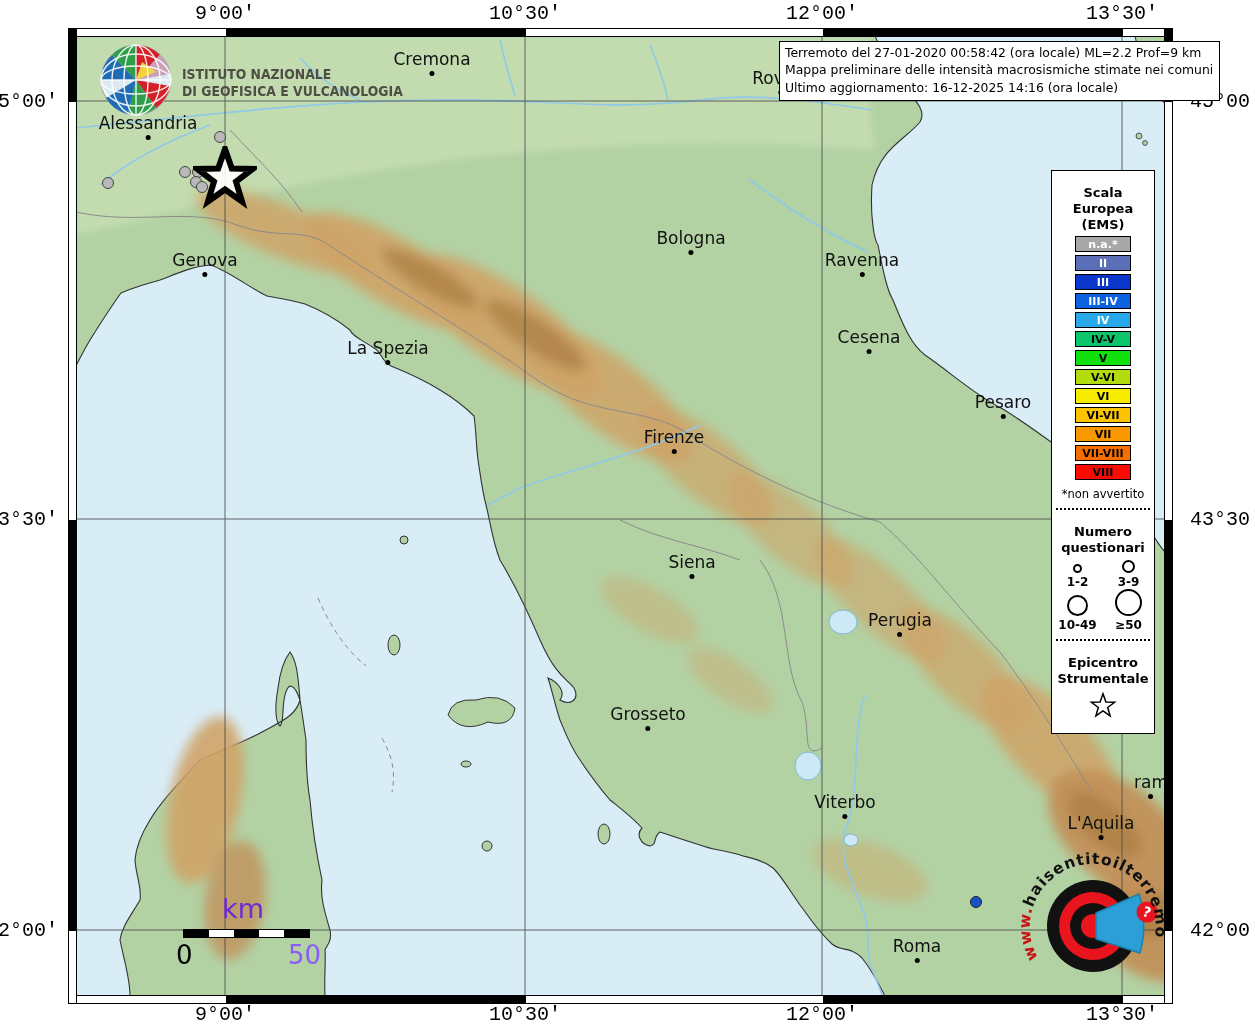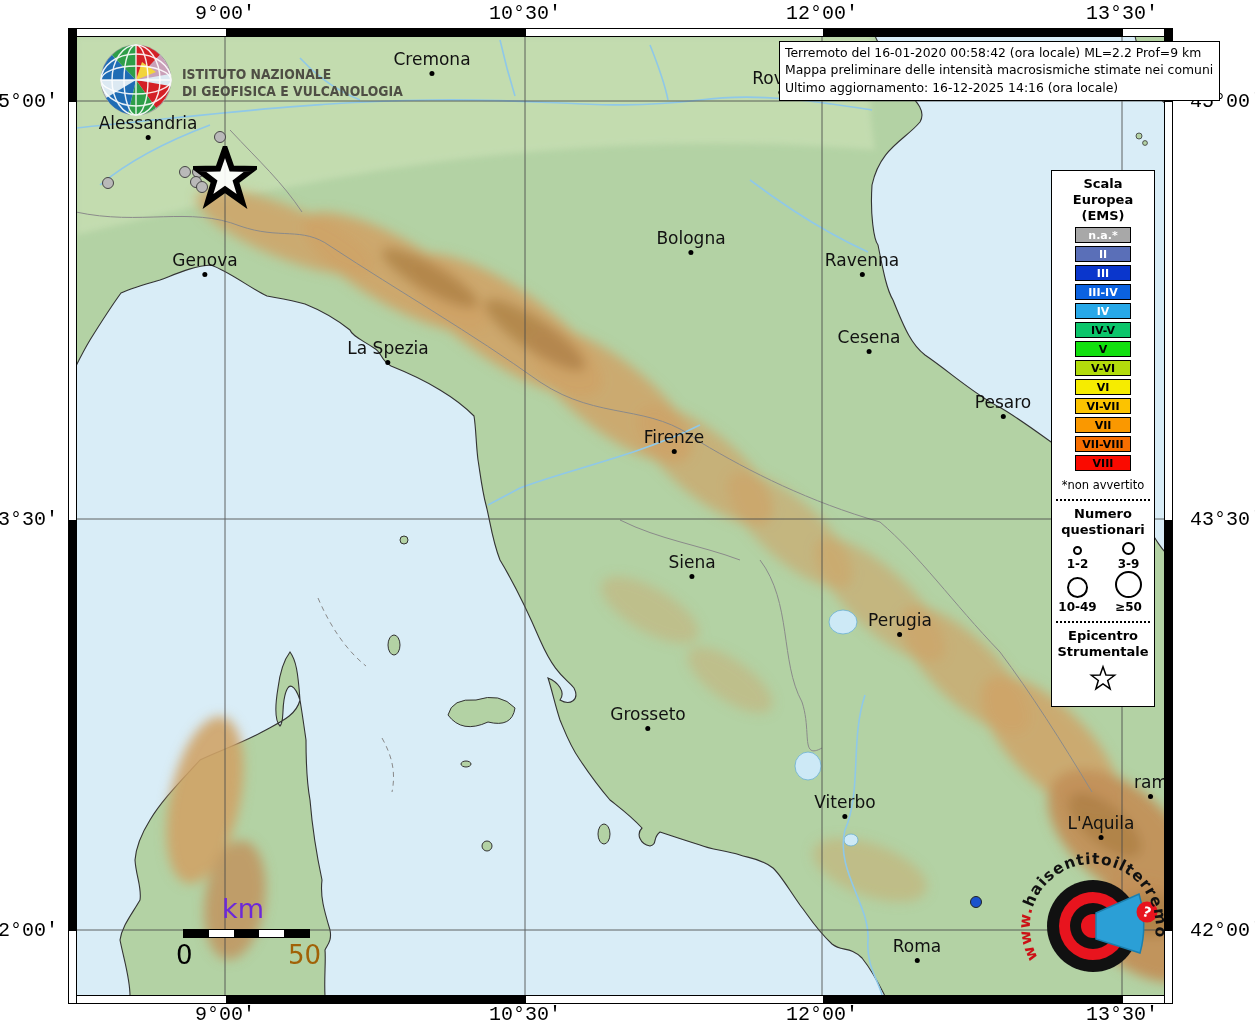--- a/index.html
+++ b/index.html
@@ -27,39 +27,39 @@
         white-space:nowrap;text-align:center;line-height:1;}
   .city .dot{display:block;margin:3px auto 0;width:5px;height:5px;border-radius:50%;background:#000;}
   
   .qdot{position:absolute;z-index:2;border-radius:50%;box-sizing:border-box;}
   
   #info-box{left:779px;top:41px;z-index:7;background:#fff;border:1px solid #000;
             padding:2px 6px 4px 5px;font-size:12.4px;line-height:17.4px;white-space:nowrap;color:#000;}
   
   #legend{left:1051px;top:170px;width:104px;z-index:7;background:#fff;border:1.5px solid #000;
           box-sizing:border-box;text-align:center;color:#000;padding-bottom:8px;}
-  #legend .ltitle{font-weight:bold;font-size:13px;line-height:16px;margin-top:5px;}
+  #legend .ltitle{font-weight:bold;font-size:13px;line-height:16px;margin-top:14px;}
   .chip{width:56px;height:16px;margin:3px auto 0;border:1px solid #000;font-size:11px;font-weight:bold;
         line-height:16px;text-align:center;box-sizing:border-box;}
   #legend .foot{font-size:11.5px;margin-top:7px;}
   .dotted-div{border-top:2px dotted #000;margin:7px 4px 0;}
   #size-grid{display:grid;grid-template-columns:1fr 1fr;margin-top:4px;align-items:end;font-weight:bold;}
   .size-cell{display:flex;flex-direction:column;align-items:center;justify-content:flex-end;}
   .size-circle{border:2px solid #000;border-radius:50%;background:#fff;box-sizing:border-box;}
   .size-lab{font-size:12px;margin-top:2px;}
   
   #ingv{left:98px;top:42px;z-index:6;width:230px;height:76px;}
   #ingv-text{position:absolute;left:84px;top:24px;font-size:13.5px;font-weight:bold;color:#4e4e44;
              line-height:16.5px;white-space:nowrap;transform:scaleX(.92);transform-origin:left;}
   
   #km-label{left:222px;top:893px;font-size:27px;color:#6d28d9;z-index:3;}
   #scalebar{left:183px;top:929px;width:127px;height:9px;z-index:3;border:1px solid #000;box-sizing:border-box;
     background:linear-gradient(to right,#000 0 20%,#fff 20% 40%,#000 40% 60%,#fff 60% 80%,#000 80% 100%);}
   #scale-0{left:176px;top:940px;font-size:26px;z-index:3;color:#000;}
-  #scale-50{left:288px;top:940px;font-size:26px;z-index:3;color:#a16207;}
+  #scale-50{left:288px;top:940px;font-size:26px;z-index:3;color:#8b5cf6;}
   svg text{font-family:"DejaVu Sans",sans-serif;}
 </style>
 </head>
 <body>
 
 <div id="map-wrap" class="abs">
 <svg width="1097" height="960" viewBox="76 36 1097 960">
   <defs>
     <filter id="blur1" x="-40%" y="-40%" width="180%" height="180%">
           <feGaussianBlur stdDeviation="6"></feGaussianBlur>
@@ -279,21 +279,21 @@
     <div class="qdot" style="left: 214px; top: 131px; width: 12px; height: 12px; background: rgb(185, 185, 185); border: 1.5px solid rgb(68, 68, 68);"></div>
     <div class="qdot" style="left: 179px; top: 166px; width: 12px; height: 12px; background: rgb(185, 185, 185); border: 1.5px solid rgb(68, 68, 68);"></div>
     <div class="qdot" style="left: 192px; top: 166px; width: 12px; height: 12px; background: rgb(185, 185, 185); border: 1.5px solid rgb(68, 68, 68);"></div>
     <div class="qdot" style="left: 190px; top: 176px; width: 12px; height: 12px; background: rgb(185, 185, 185); border: 1.5px solid rgb(68, 68, 68);"></div>
     <div class="qdot" style="left: 196px; top: 181px; width: 12px; height: 12px; background: rgb(185, 185, 185); border: 1.5px solid rgb(68, 68, 68);"></div>
     <div class="qdot" style="left: 102px; top: 177px; width: 12px; height: 12px; background: rgb(185, 185, 185); border: 1.5px solid rgb(68, 68, 68);"></div>
     <div class="qdot" style="left: 970px; top: 896px; width: 12px; height: 12px; background: rgb(26, 82, 204); border: 1.5px solid rgb(34, 34, 34);"></div>
   </div>
 
 <div id="info-box" class="abs">
-  <div>Terremoto del 16-01-2020 00:58:42 (ora locale) ML=2.2 Prof=9 km</div>
+  <div>Terremoto del 27-01-2020 00:58:42 (ora locale) ML=2.2 Prof=9 km</div>
   <div>Mappa preliminare delle intensità macrosismiche stimate nei comuni</div>
   <div>Ultimo aggiornamento: 16-12-2025 14:16 (ora locale)</div>
 </div>
 
 <div id="ingv" class="abs">
   <svg width="76" height="76" viewBox="0 0 76 76">
     <circle cx="38" cy="38" r="35" fill="#dce9f2" stroke="#9a9a9a" stroke-width="1"></circle>
     <path d="M38,38 L3,38 A35,35 0 0,1 14,13 Z" fill="#1f6cb4"></path>
     <path d="M38,38 L14,13 A35,35 0 0,1 38,3 Z" fill="#2e9e48"></path>
     <path d="M38,38 L38,3 A35,35 0 0,1 62,13 Z" fill="#d42026"></path>

